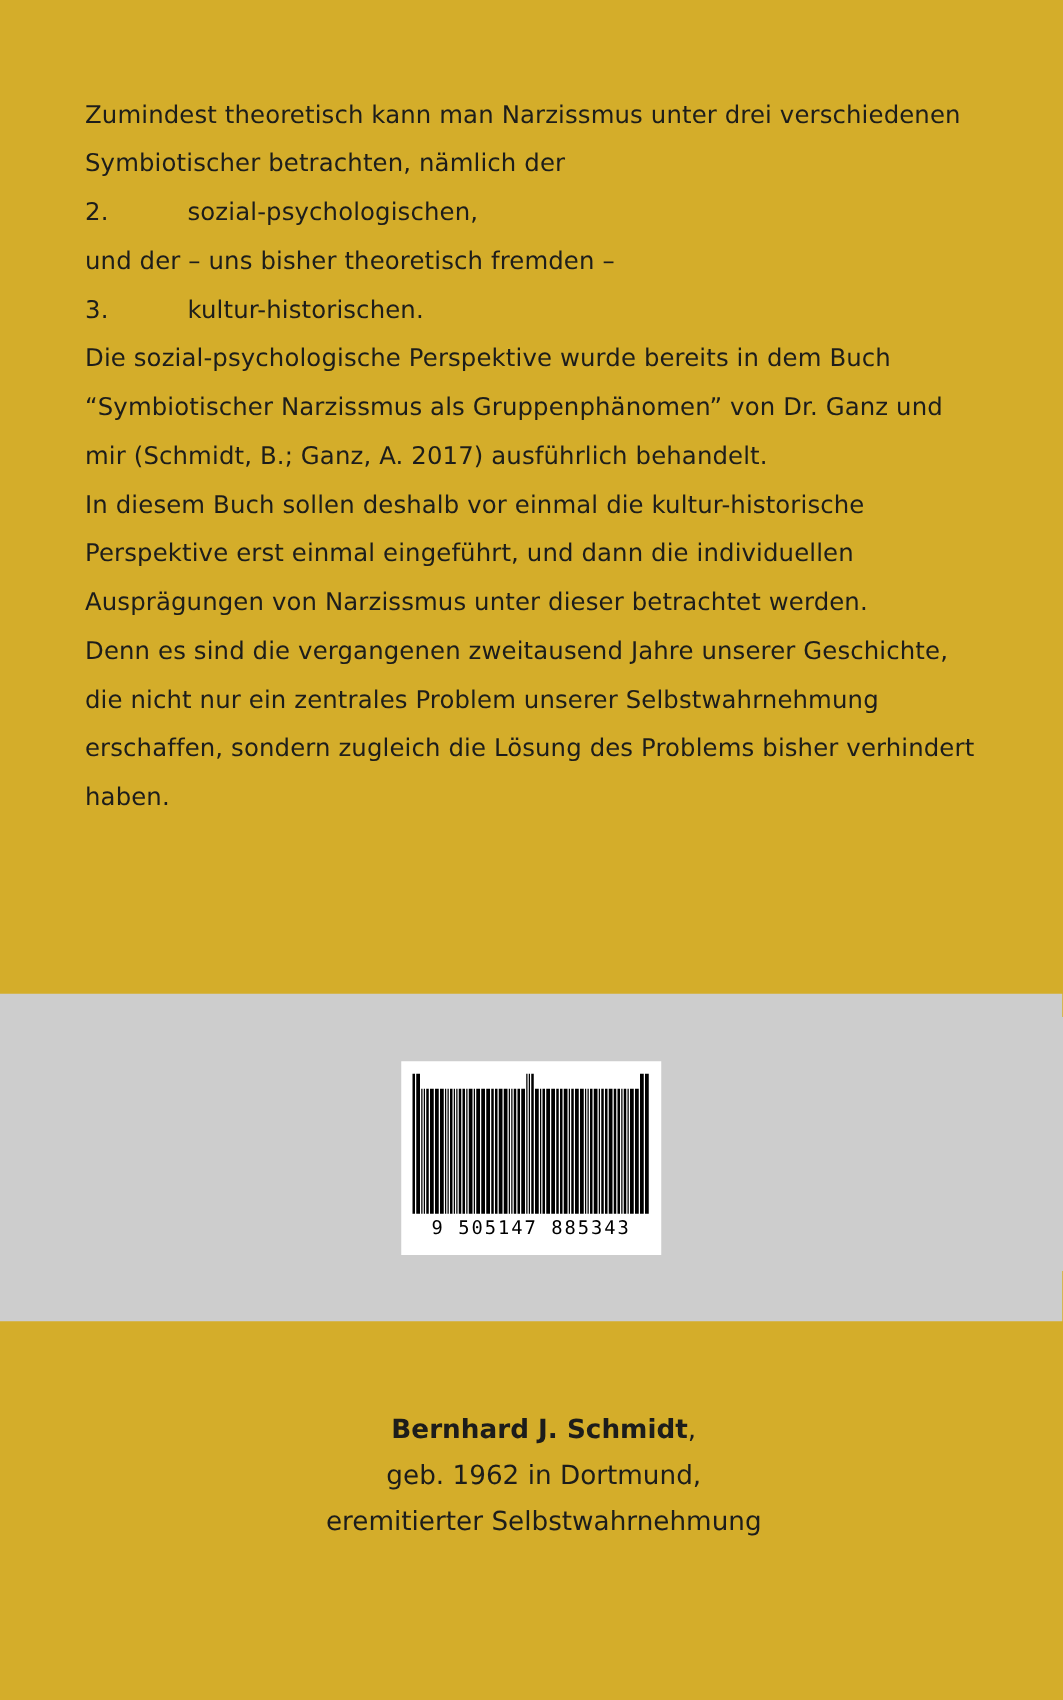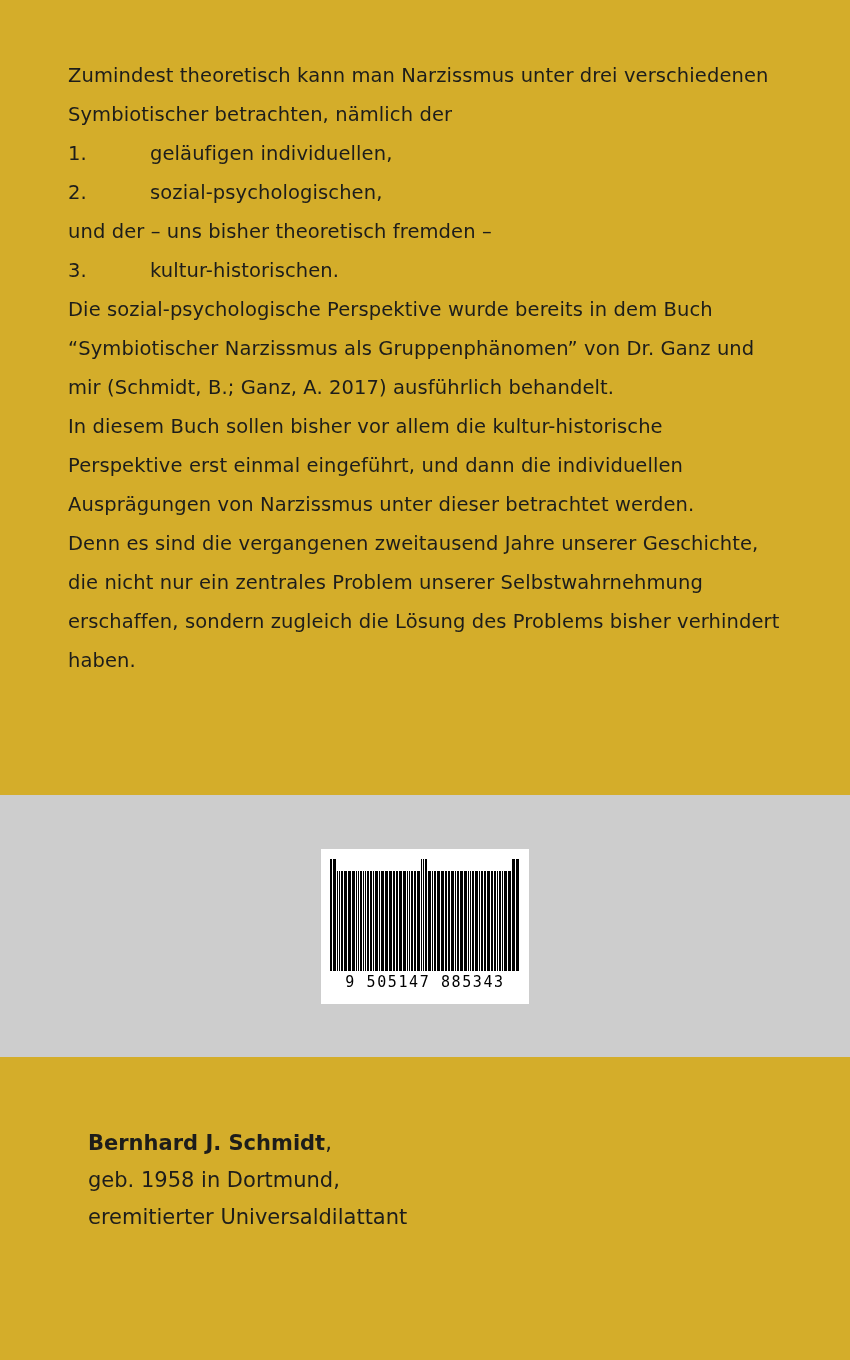--- a/index.html
+++ b/index.html
@@ -19,21 +19,21 @@
     height: 1360px;
     display: flex;
     flex-direction: column;
     background: #d4ad2a;
   }
   
   .blurb-panel {
     background: #d4ad2a;
     height: 795px;
     box-sizing: border-box;
-    padding: 56px 68px 0 68px;
+    padding: 72px 68px 0 68px;
   }
   .blurb {
     color: #1d1d1b;
     font-size: 19.5px;
     line-height: 39px;
     letter-spacing: 0.1px;
   }
   .blurb p {
     margin: 0;
   }
@@ -81,20 +81,21 @@
     color: #000;
     margin-top: 2px;
     white-space: pre;
   }
   
   .author-band {
     background: #d4ad2a;
     flex: 1;
     box-sizing: border-box;
     padding: 68px 68px 0 88px;
+    text-align: center;
   }
   .author-lines {
     color: #1d1d1b;
     font-size: 21px;
     line-height: 37px;
   }
   .author-name {
     font-weight: bold;
   }
   .author-line {
@@ -105,34 +106,31 @@
 <body>
 
 <div class="cover">
 
   <div class="blurb-panel">
     <div class="blurb">
       <p>Zumindest theoretisch kann man Narzissmus unter drei verschiedenen</p>
       <p>Symbiotischer betrachten, nämlich der</p>
 
       <p>
-        <span class="list-num">1.</span><span>geläufigen individuellen,</span>
-      </p>
-      <p>
         <span class="list-num">2.</span><span>sozial-psychologischen,</span>
       </p>
 
       <p>und der – uns bisher theoretisch fremden –</p>
 
       <p>
         <span class="list-num">3.</span><span>kultur-historischen.</span>
       </p>
 
       <p>Die sozial-psychologische Perspektive wurde bereits in dem Buch “Symbiotischer Narzissmus als Gruppenphänomen” von Dr. Ganz und mir (Schmidt, B.; Ganz, A. 2017) ausführlich behandelt.</p>
-      <p>In diesem Buch sollen bisher vor allem die kultur-historische Perspektive erst einmal eingeführt, und dann die individuellen Ausprägungen von Narzissmus unter dieser betrachtet werden.</p>
+      <p>In diesem Buch sollen deshalb vor einmal die kultur-historische Perspektive erst einmal eingeführt, und dann die individuellen Ausprägungen von Narzissmus unter dieser betrachtet werden.</p>
       <p>Denn es sind die vergangenen zweitausend Jahre unserer Geschichte, die nicht nur ein zentrales Problem unserer Selbstwahrnehmung erschaffen, sondern zugleich die Lösung des Problems bisher verhindert haben.</p>
     </div>
   </div>
 
   <div class="barcode-band">
     <div class="barcode-box">
       <div class="bars" id="bars">
           <span style="width: 2px; height: 112px;"></span>
           <span style="width: 3px; height: 112px;"></span>
           <span style="width: 1px; height: 100px;"></span>
@@ -196,18 +194,18 @@
           <span style="width: 3px; height: 112px;"></span>
           <span style="width: 3px; height: 112px;"></span>
         </div>
       <div class="barcode-digits">9 505147 885343</div>
     </div>
   </div>
 
   <div class="author-band">
     <div class="author-lines">
       <span class="author-line"><span class="author-name">Bernhard J. Schmidt</span><span>,</span></span>
-      <span class="author-line">geb. 1958 in Dortmund,</span>
-      <span class="author-line">eremitierter Universaldilattant</span>
+      <span class="author-line">geb. 1962 in Dortmund,</span>
+      <span class="author-line">eremitierter Selbstwahrnehmung</span>
     </div>
   </div>
 
 </div>
 
 </body></html>

